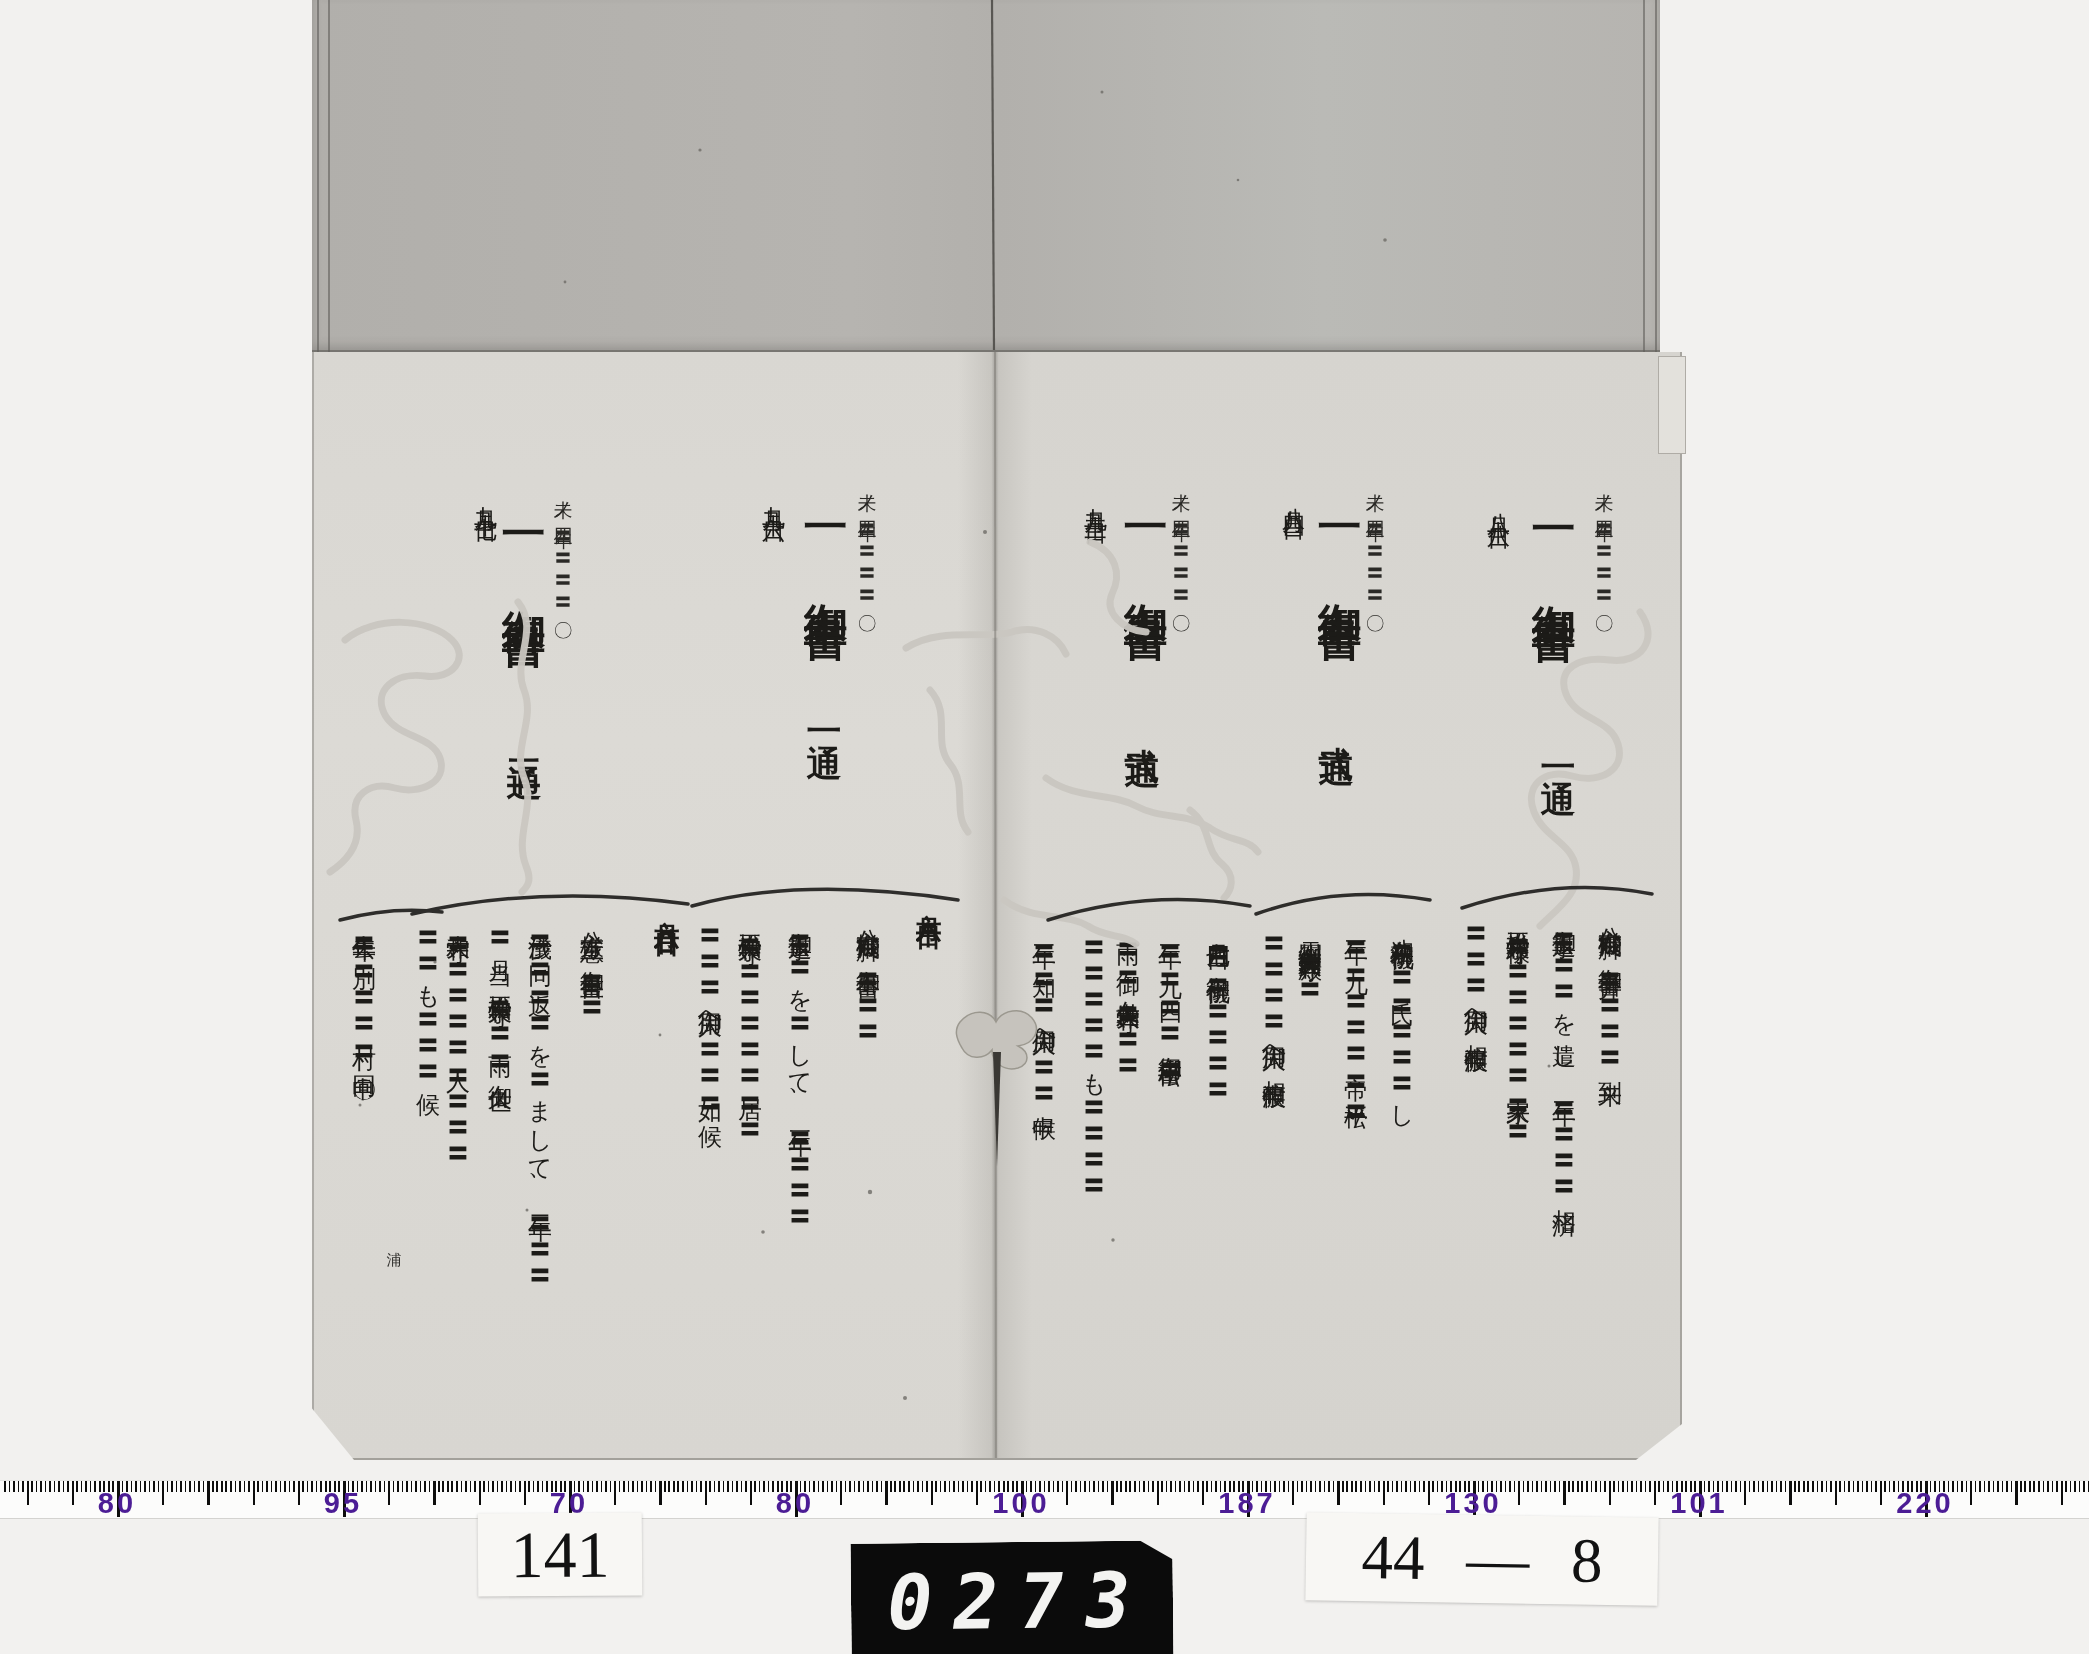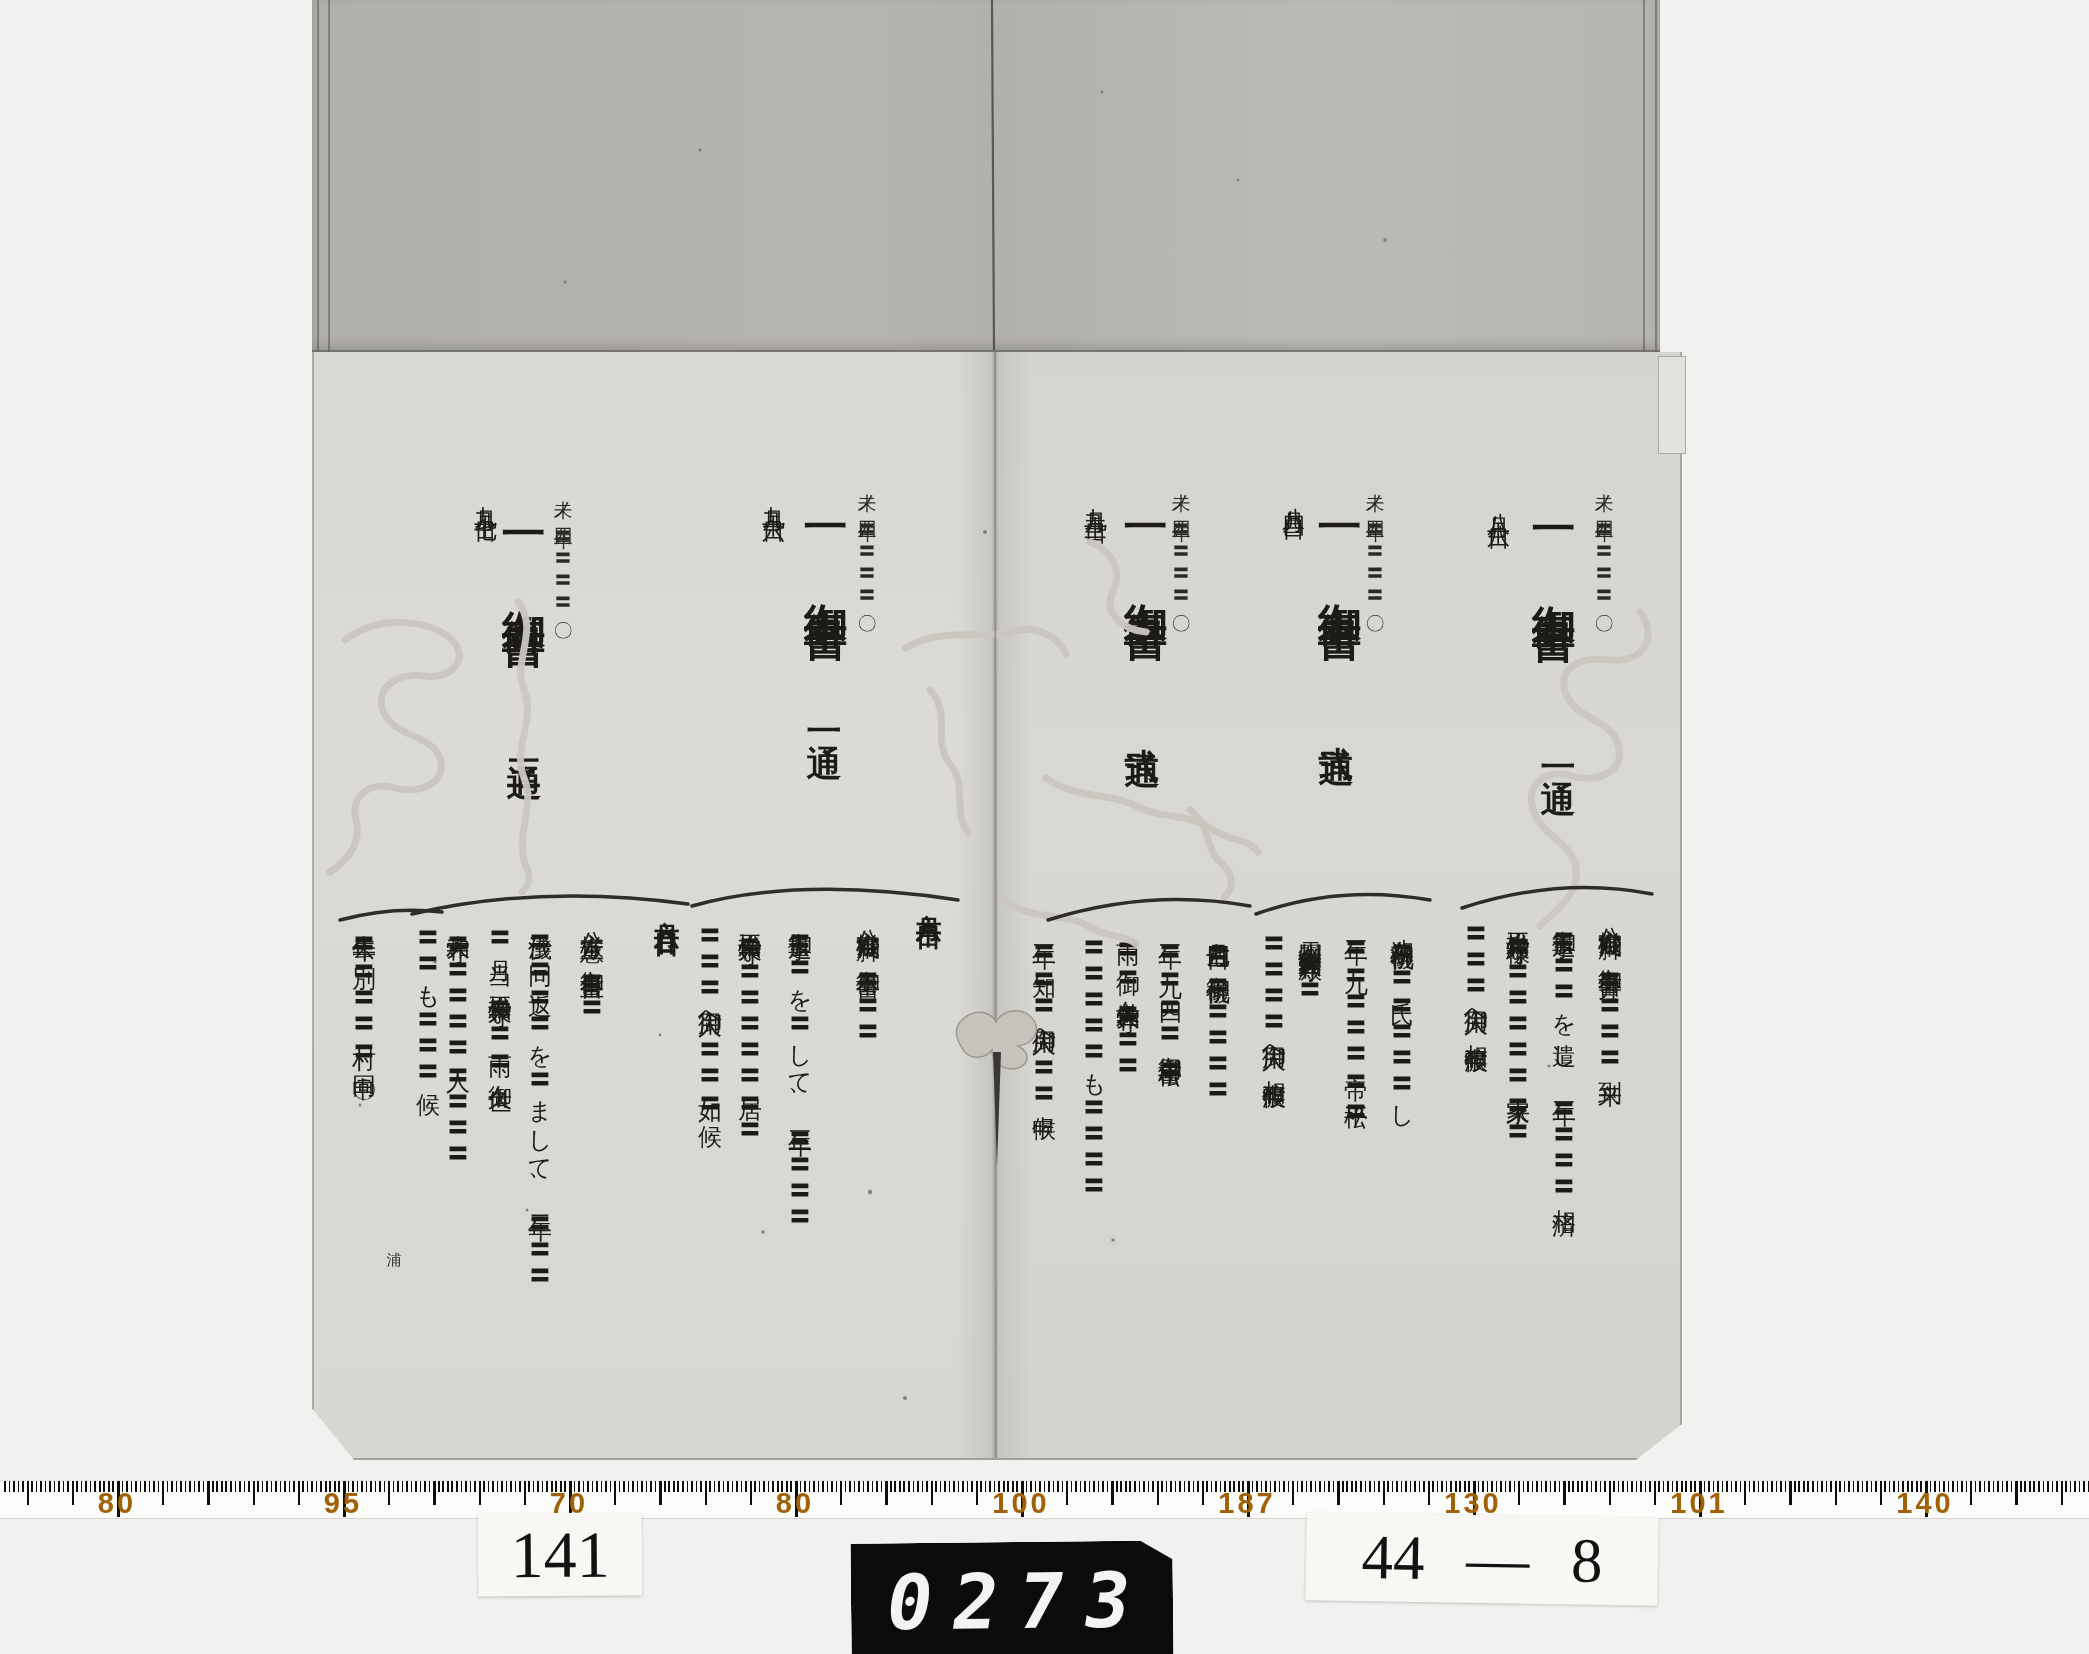--- a/index.html
+++ b/index.html
@@ -35,21 +35,21 @@
   .v-text{font-size:24px;letter-spacing:2px;}
   .v-note{font-size:15px;letter-spacing:1px;opacity:.9;}
   
   #ruler{position:absolute;left:0;top:1480px;width:2089px;height:37px;background:#fcfcfb;
         border-top:1px solid #e3e3e1;border-bottom:1px solid #d4d3d0;}
   .tick{position:absolute;top:0;background:#0d0d0c;}
   .tm{width:1.6px;height:11px;}
   .t1{width:2.2px;height:24px;}
   .t5{width:2.6px;height:36px;}
   .ruler-num{position:absolute;top:6px;width:80px;margin-left:-40px;text-align:center;
-        font-family:"Liberation Sans",sans-serif;font-weight:bold;font-size:29px;color:#a16207;letter-spacing:3px;}
+        font-family:"Liberation Sans",sans-serif;font-weight:bold;font-size:29px;color:#4c1d95;letter-spacing:3px;}
   
   .slip{position:absolute;background:#f8f7f4;box-shadow:0 1px 3px rgba(0,0,0,.22);
         display:flex;align-items:center;justify-content:center;
         font-family:"Liberation Serif",serif;color:#121212;}
   #slip-141{left:478px;top:1513px;width:164px;height:83px;font-size:66px;transform:rotate(-.4deg);}
   #slip-448{left:1306px;top:1515px;width:352px;height:88px;font-size:63px;transform:rotate(.9deg);word-spacing:26px;}
   #counter{position:absolute;left:851px;top:1542px;width:322px;height:118px;background:#0b0b0b;
         clip-path:polygon(0 0,90% 0,100% 16%,100% 100%,0 100%);transform:rotate(-.6deg);
         display:flex;align-items:center;justify-content:center;}
   #counter .digits{font-family:"DejaVu Sans Mono",monospace;font-weight:bold;font-size:76px;
@@ -645,21 +645,21 @@
       </div>
     <div>
         <div class="ruler-num" style="left: 117px;">80</div>
         <div class="ruler-num" style="left: 343px;">95</div>
         <div class="ruler-num" style="left: 569px;">70</div>
         <div class="ruler-num" style="left: 795px;">80</div>
         <div class="ruler-num" style="left: 1021px;">100</div>
         <div class="ruler-num" style="left: 1247px;">187</div>
         <div class="ruler-num" style="left: 1473px;">130</div>
         <div class="ruler-num" style="left: 1699px;">101</div>
-        <div class="ruler-num" style="left: 1925px;">140</div>
+        <div class="ruler-num" style="left: 1925px;">220</div>
       </div>
   </div>
 
   <div class="slip" id="slip-141">
     <span>141</span>
   </div>
   <div class="slip" id="slip-448">
     <span>44 — 8</span>
   </div>
   <div id="counter">

